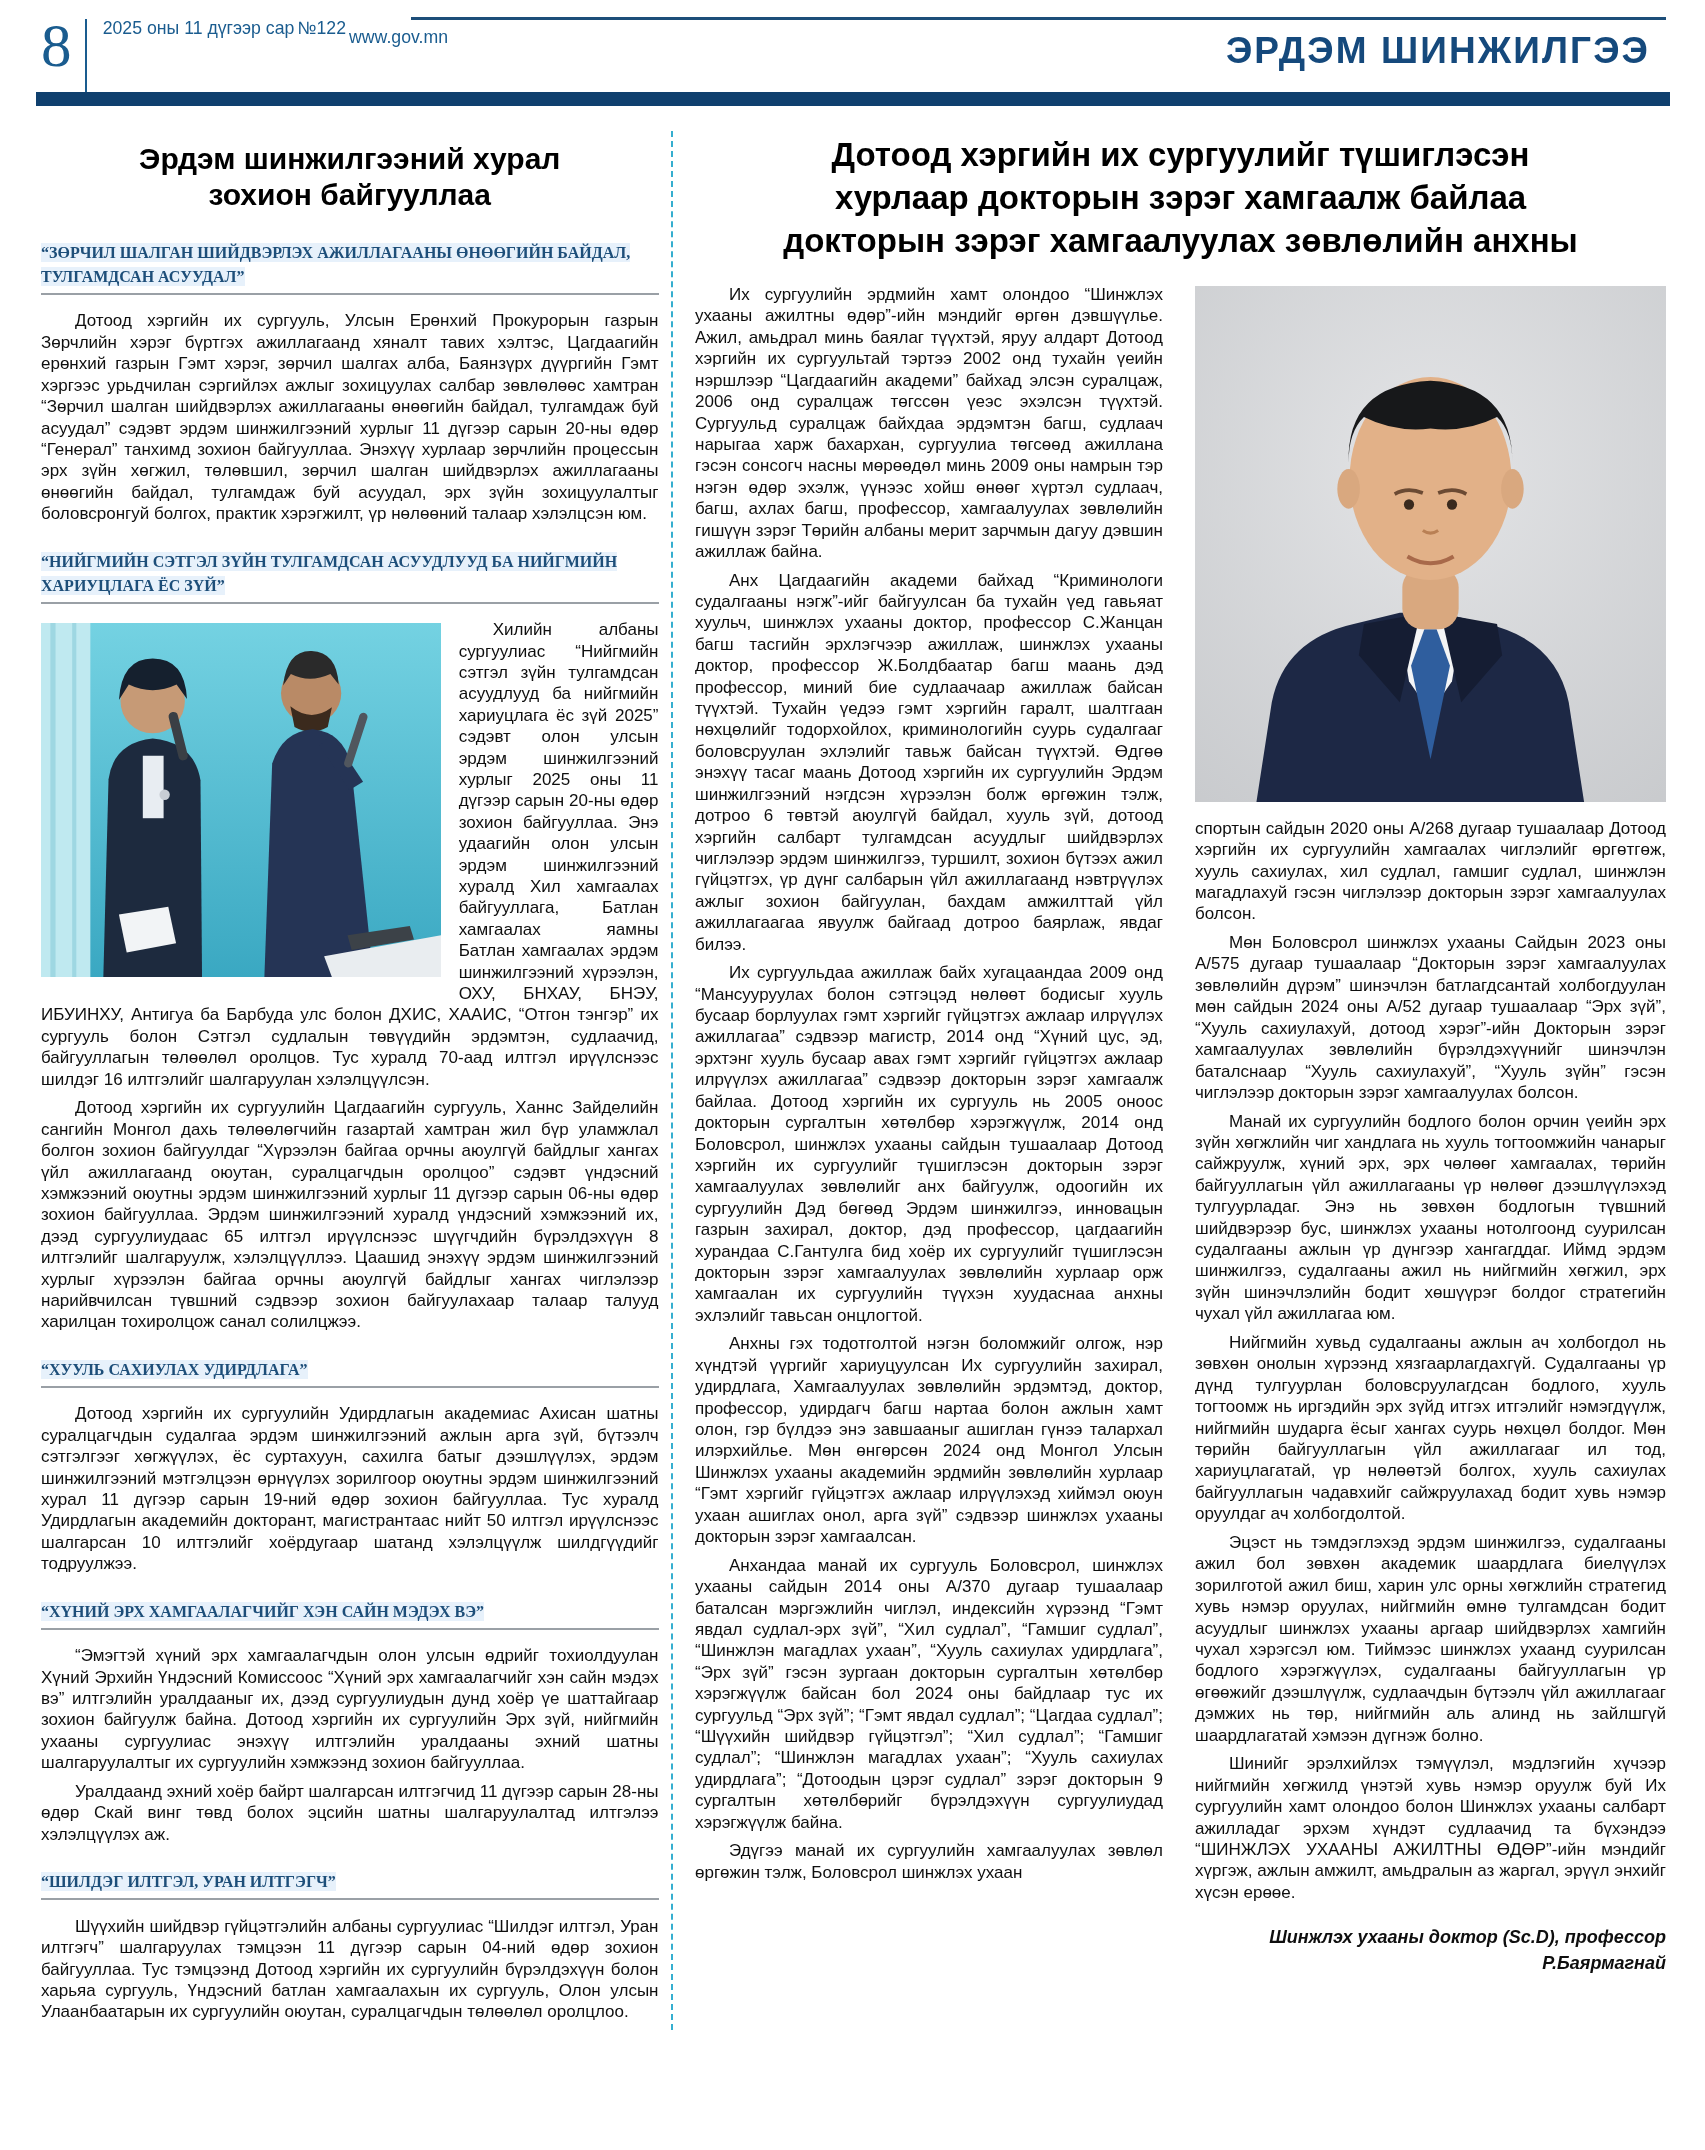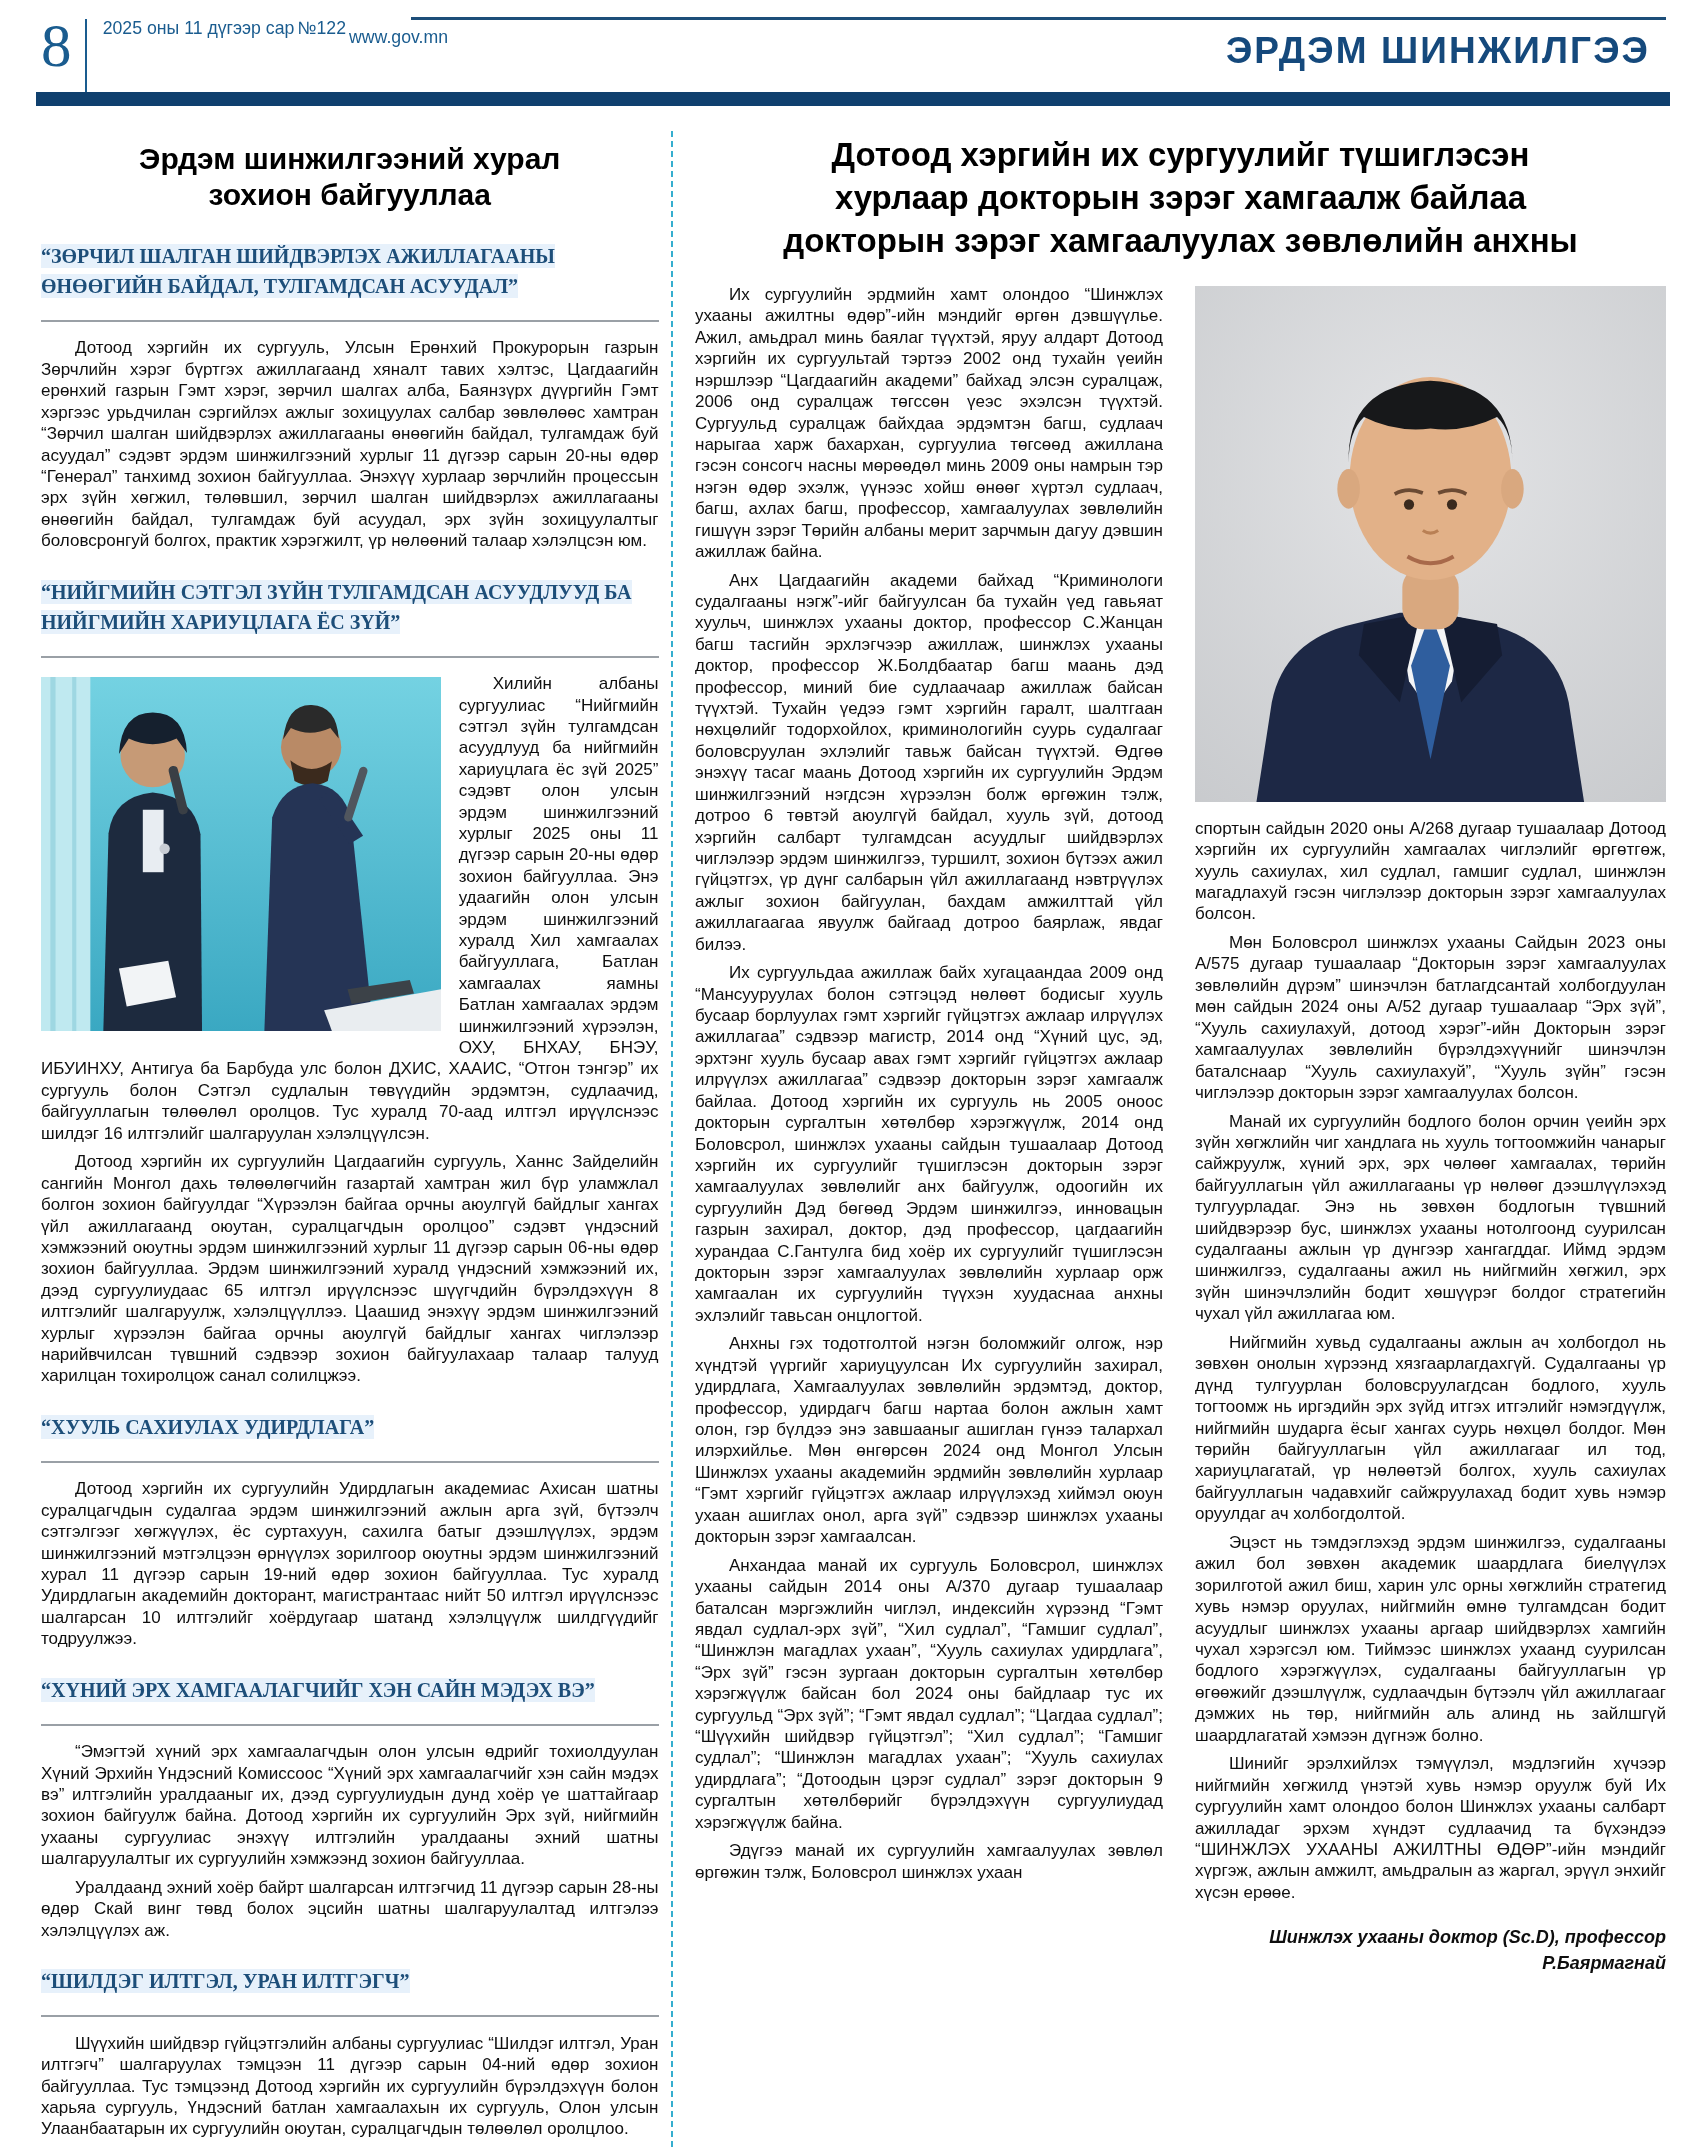--- a/index.html
+++ b/index.html
@@ -15,21 +15,21 @@
   .masthead{position:absolute;top:30px;left:364px;right:56px;text-align:right;font-size:37px;font-weight:bold;color:#15497c;letter-spacing:2.1px;}
   .hdr-bar{position:absolute;top:92px;left:36px;right:36px;height:13.5px;background:#0f406e;}
 
   
   .content{display:flex;align-items:flex-start;padding:7.3px 40px 21px 41px;box-sizing:border-box;}
   .col-left{width:632px;flex:0 0 auto;padding-right:12.5px;border-right:2.6px dashed #35aecf;box-sizing:border-box;}
   .main{flex:1 1 auto;padding-left:22px;min-width:0;}
 
   
   .left-title{font-size:30px;font-weight:bold;text-align:center;line-height:1.22;margin:9.4px 15.6px 27px 15.6px;color:#000;}
-  .sec-head{font-family:"Liberation Serif",serif;font-size:20px;font-weight:bold;color:#1d4e79;line-height:1.5;border-bottom:2.1px solid #9aa0a6;padding-bottom:19px;margin:25px 0 15.6px 0;}
+  .sec-head{font-family:"Liberation Serif",serif;font-size:16px;font-weight:bold;color:#1d4e79;line-height:1.5;border-bottom:2.1px solid #9aa0a6;padding-bottom:4px;margin:25px 0 15.6px 0;}
   .sec-head .hl{background:#e7f1fb;box-decoration-break:clone;-webkit-box-decoration-break:clone;padding:1px 0;}
   .par{font-size:17px;line-height:1.26;text-align:justify;text-indent:34px;margin:0 0 7.3px 0;}
   .photo-left{float:left;width:400px;height:354px;margin:4.2px 17.7px 7.3px 0;}
   .photo-left svg{display:block;width:100%;height:100%;}
   .clearfix::after{content:"";display:block;clear:both;}
 
   
   .main-title{font-size:33px;font-weight:bold;text-align:center;line-height:1.3;margin:3.1px 5.2px 21px 5.2px;color:#000;}
   .main-cols{display:flex;gap:32px;}
   .mcol1{width:468px;flex:0 0 auto;}

